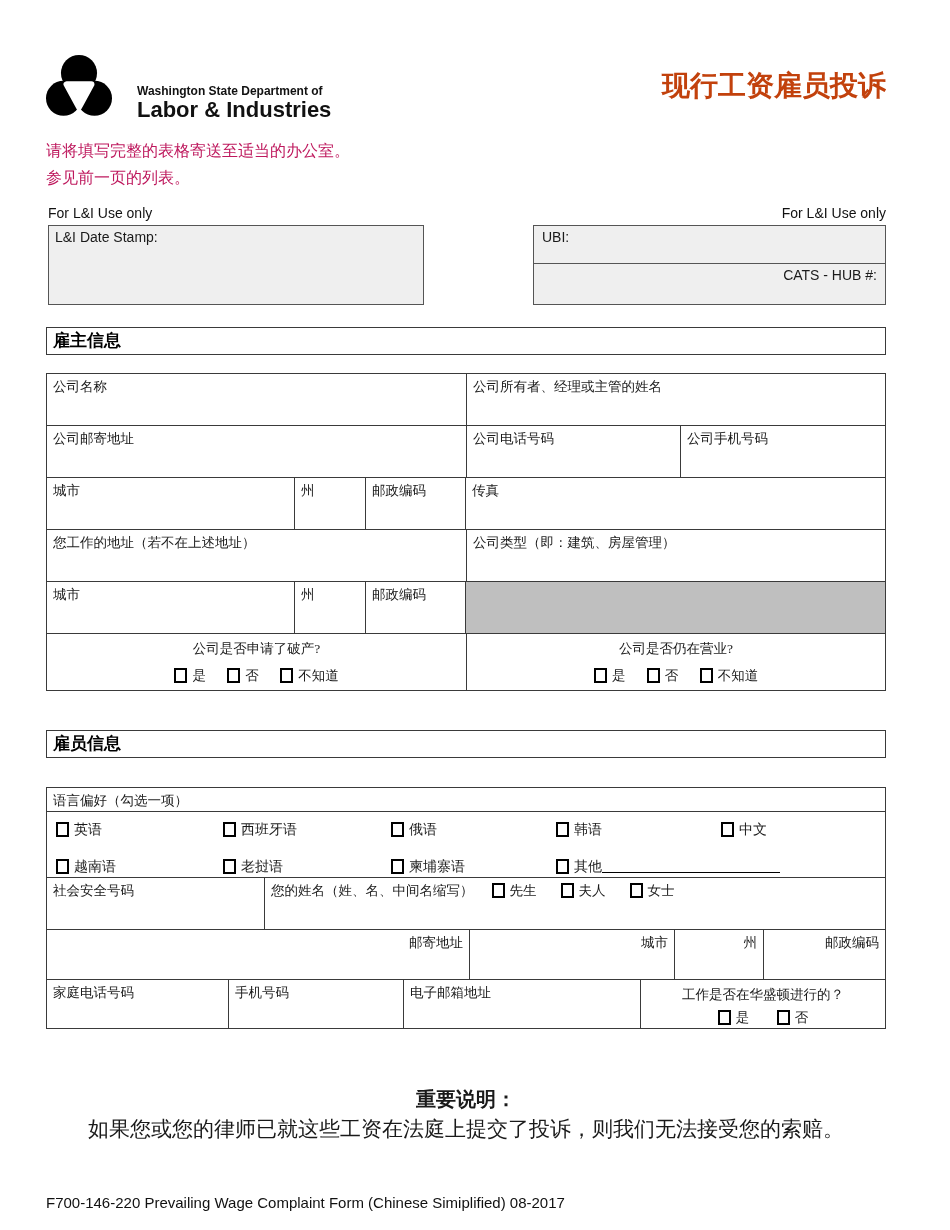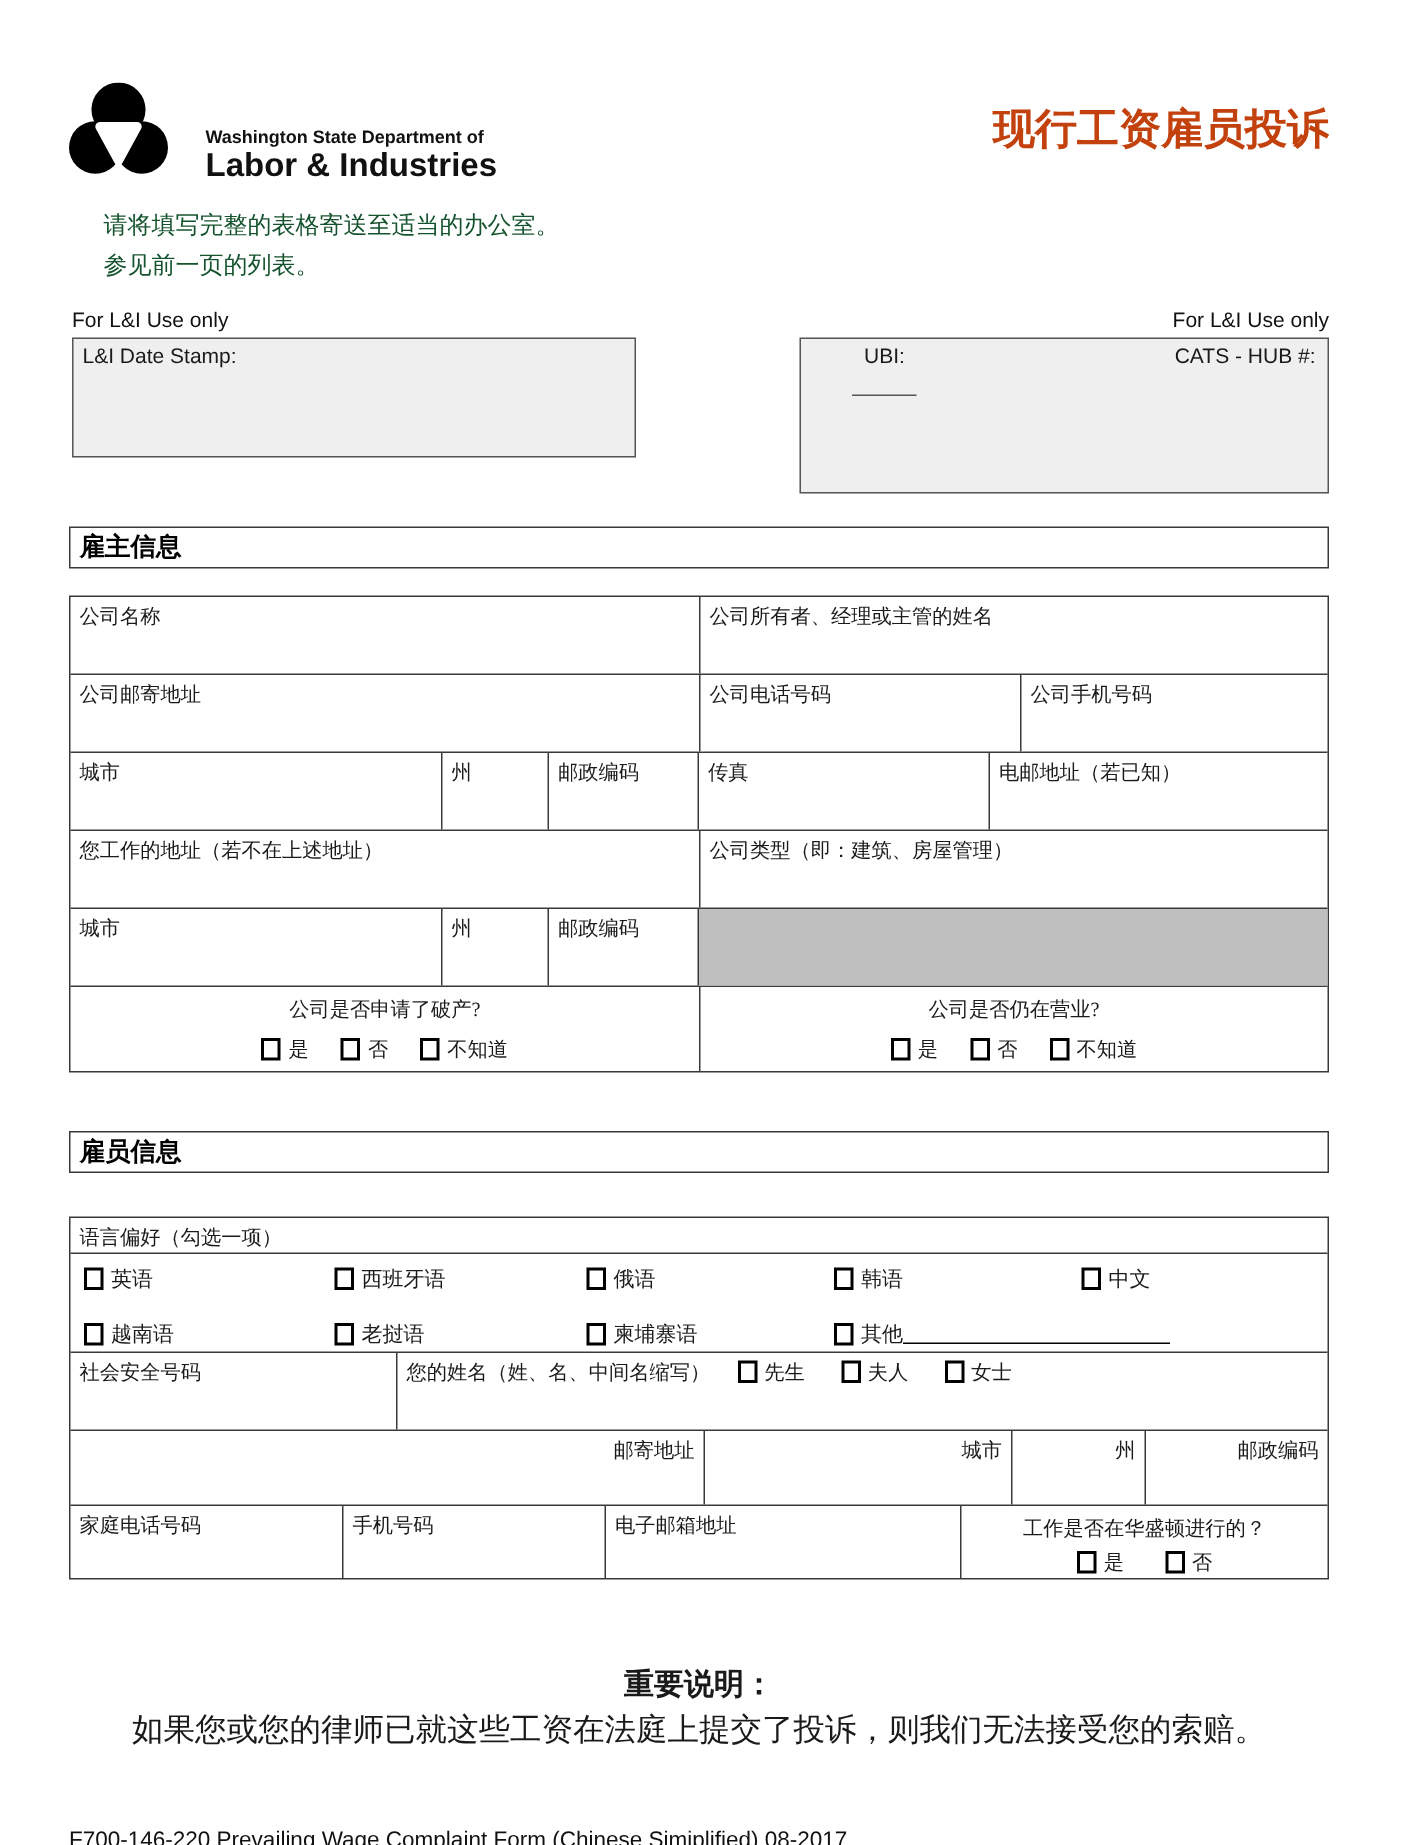--- a/index.html
+++ b/index.html
@@ -14,31 +14,31 @@
 
   
   .header { display:flex; justify-content:space-between; align-items:flex-start; }
   .logo-group { display:flex; align-items:flex-end; gap:25px; }
   .logo-svg { display:block; }
   .logo-text .l1 { font-family:"Liberation Sans", sans-serif; font-weight:bold; font-size:12px; color:#111; }
   .logo-text .l2 { font-family:"Liberation Sans", sans-serif; font-weight:bold; font-size:22px; color:#111; line-height:1.05; }
   .doc-title { font-family:"Liberation Serif", serif; font-weight:bold; font-size:28px; margin-top:12px; color:#c2410c; }
 
   
-  .instructions { margin-top:16px; margin-left:23px; font-size:16px; line-height:1.7; color:#14532d; }
+  .instructions { margin-top:16px; margin-left:0; font-size:16px; line-height:1.7; color:#be185d; }
 
   
   .lni-row { margin-top:14px; display:flex; justify-content:space-between; }
   .lni-col-left { width:376px; margin-left:2px; }
   .lni-col-right { width:353px; }
   .lni-label { font-family:"Liberation Sans", sans-serif; font-size:14px; color:#111; height:20px; }
   .lni-label.right { text-align:right; }
   .stamp-box { height:80px; background:#efefef; border:1px solid #555; padding:3px 6px;
                font-family:"Liberation Sans", sans-serif; font-size:14px; }
-  .ubi-box { height:104px; border:1px solid #555; background:#efefef; display:flex; flex-direction:row;padding-left:34px; }
+  .ubi-box { height:80px; border:1px solid #555; background:#efefef; display:flex; flex-direction:column; }
   .ubi-box .r1 { height:38px; border-bottom:1px solid #555; padding:3px 8px;
                  font-family:"Liberation Sans", sans-serif; font-size:14px; }
   .ubi-box .r2 { flex:1; padding:3px 8px; font-family:"Liberation Sans", sans-serif; font-size:14px;text-align:right; }
 
   
   .section-bar { border:1px solid #3a3a3a; height:28px; line-height:26px; padding-left:6px;
                  font-family:"Liberation Sans", sans-serif; font-weight:bold; font-size:17px; color:#000; }
   .sb1 { margin-top:22px; }
   .sb2 { margin-top:39px; }
 
@@ -154,23 +154,20 @@
       </div>
       <div class="td" style="width:71px">
         <span>州</span>
       </div>
       <div class="td" style="width:100px">
         <span>邮政编码</span>
       </div>
       <div class="td" style="width:194px">
         <span>传真</span>
       </div>
-      <div class="td flex">
-        <span>电邮地址（若已知）</span>
-      </div>
     </div>
     <div class="tr h52">
       <div class="td" style="width:420px">
         <span>您工作的地址（若不在上述地址）</span>
       </div>
       <div class="td flex">
         <span>公司类型（即：建筑、房屋管理）</span>
       </div>
     </div>
     <div class="tr h52">

